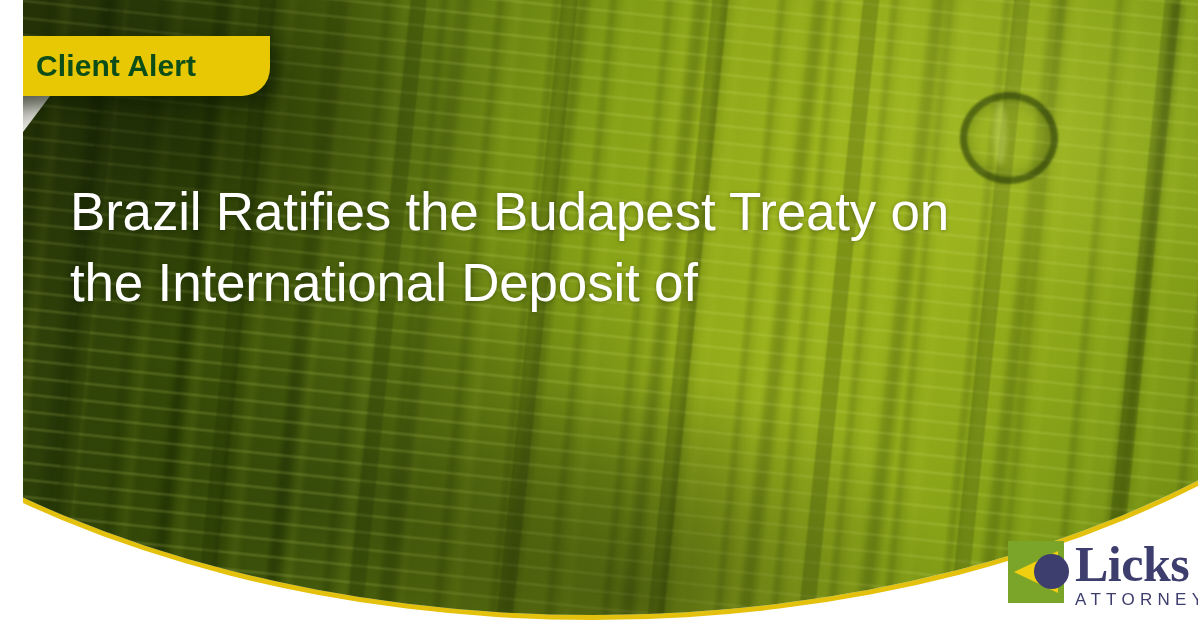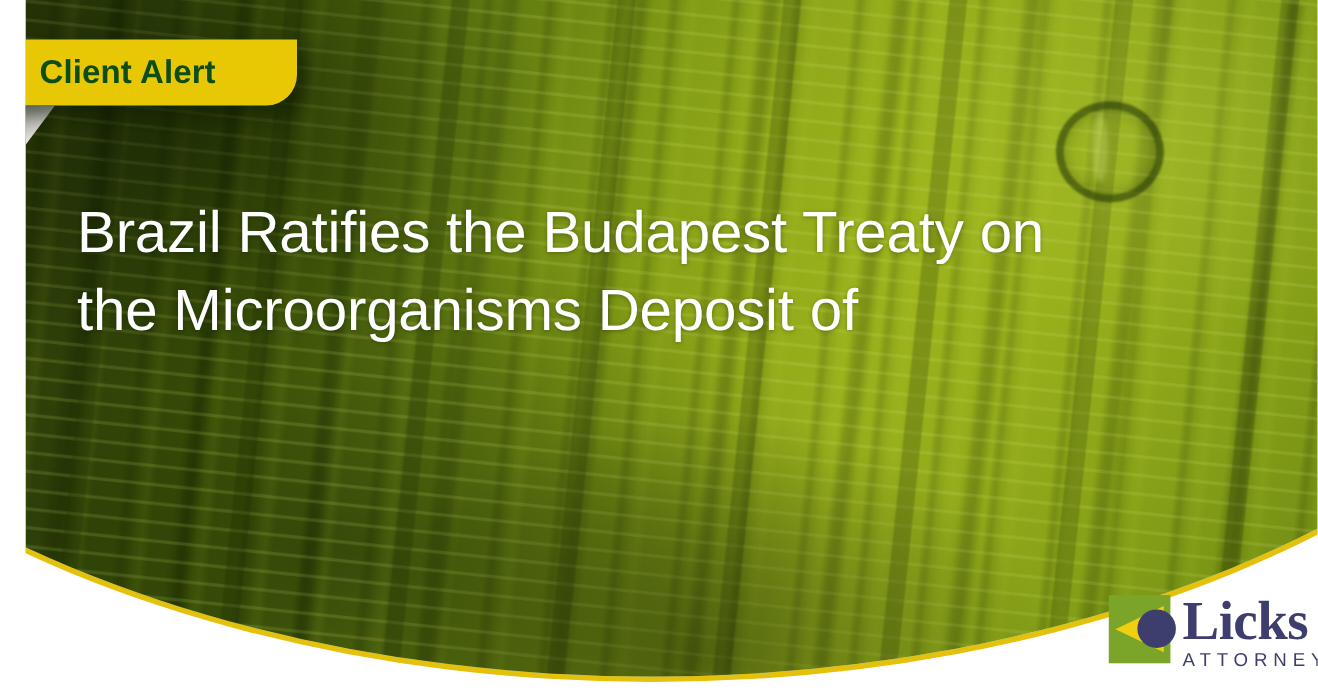--- a/index.html
+++ b/index.html
@@ -298,21 +298,21 @@
 
   <div id="left-margin-strip"></div>
 
   <div id="ribbon-fold"></div>
   <div id="client-alert-ribbon">
     <span id="client-alert-label">Client Alert</span>
   </div>
 
   <h1 id="headline">
     <span class="hl-line">Brazil Ratifies the Budapest Treaty on</span>
-    <span class="hl-line">the Microorganisms Deposit of</span>
+    <span class="hl-line">the International Deposit of</span>
   </h1>
 
   <div id="logo-lockup">
     <div id="logo-flag-mark">
       <div id="logo-flag-triangle"></div>
       <div id="logo-flag-circle"></div>
     </div>
     <div id="logo-wordmark-block">
       <div id="logo-wordmark">Licks</div>
       <div id="logo-tagline">ATTORNEYS</div>

